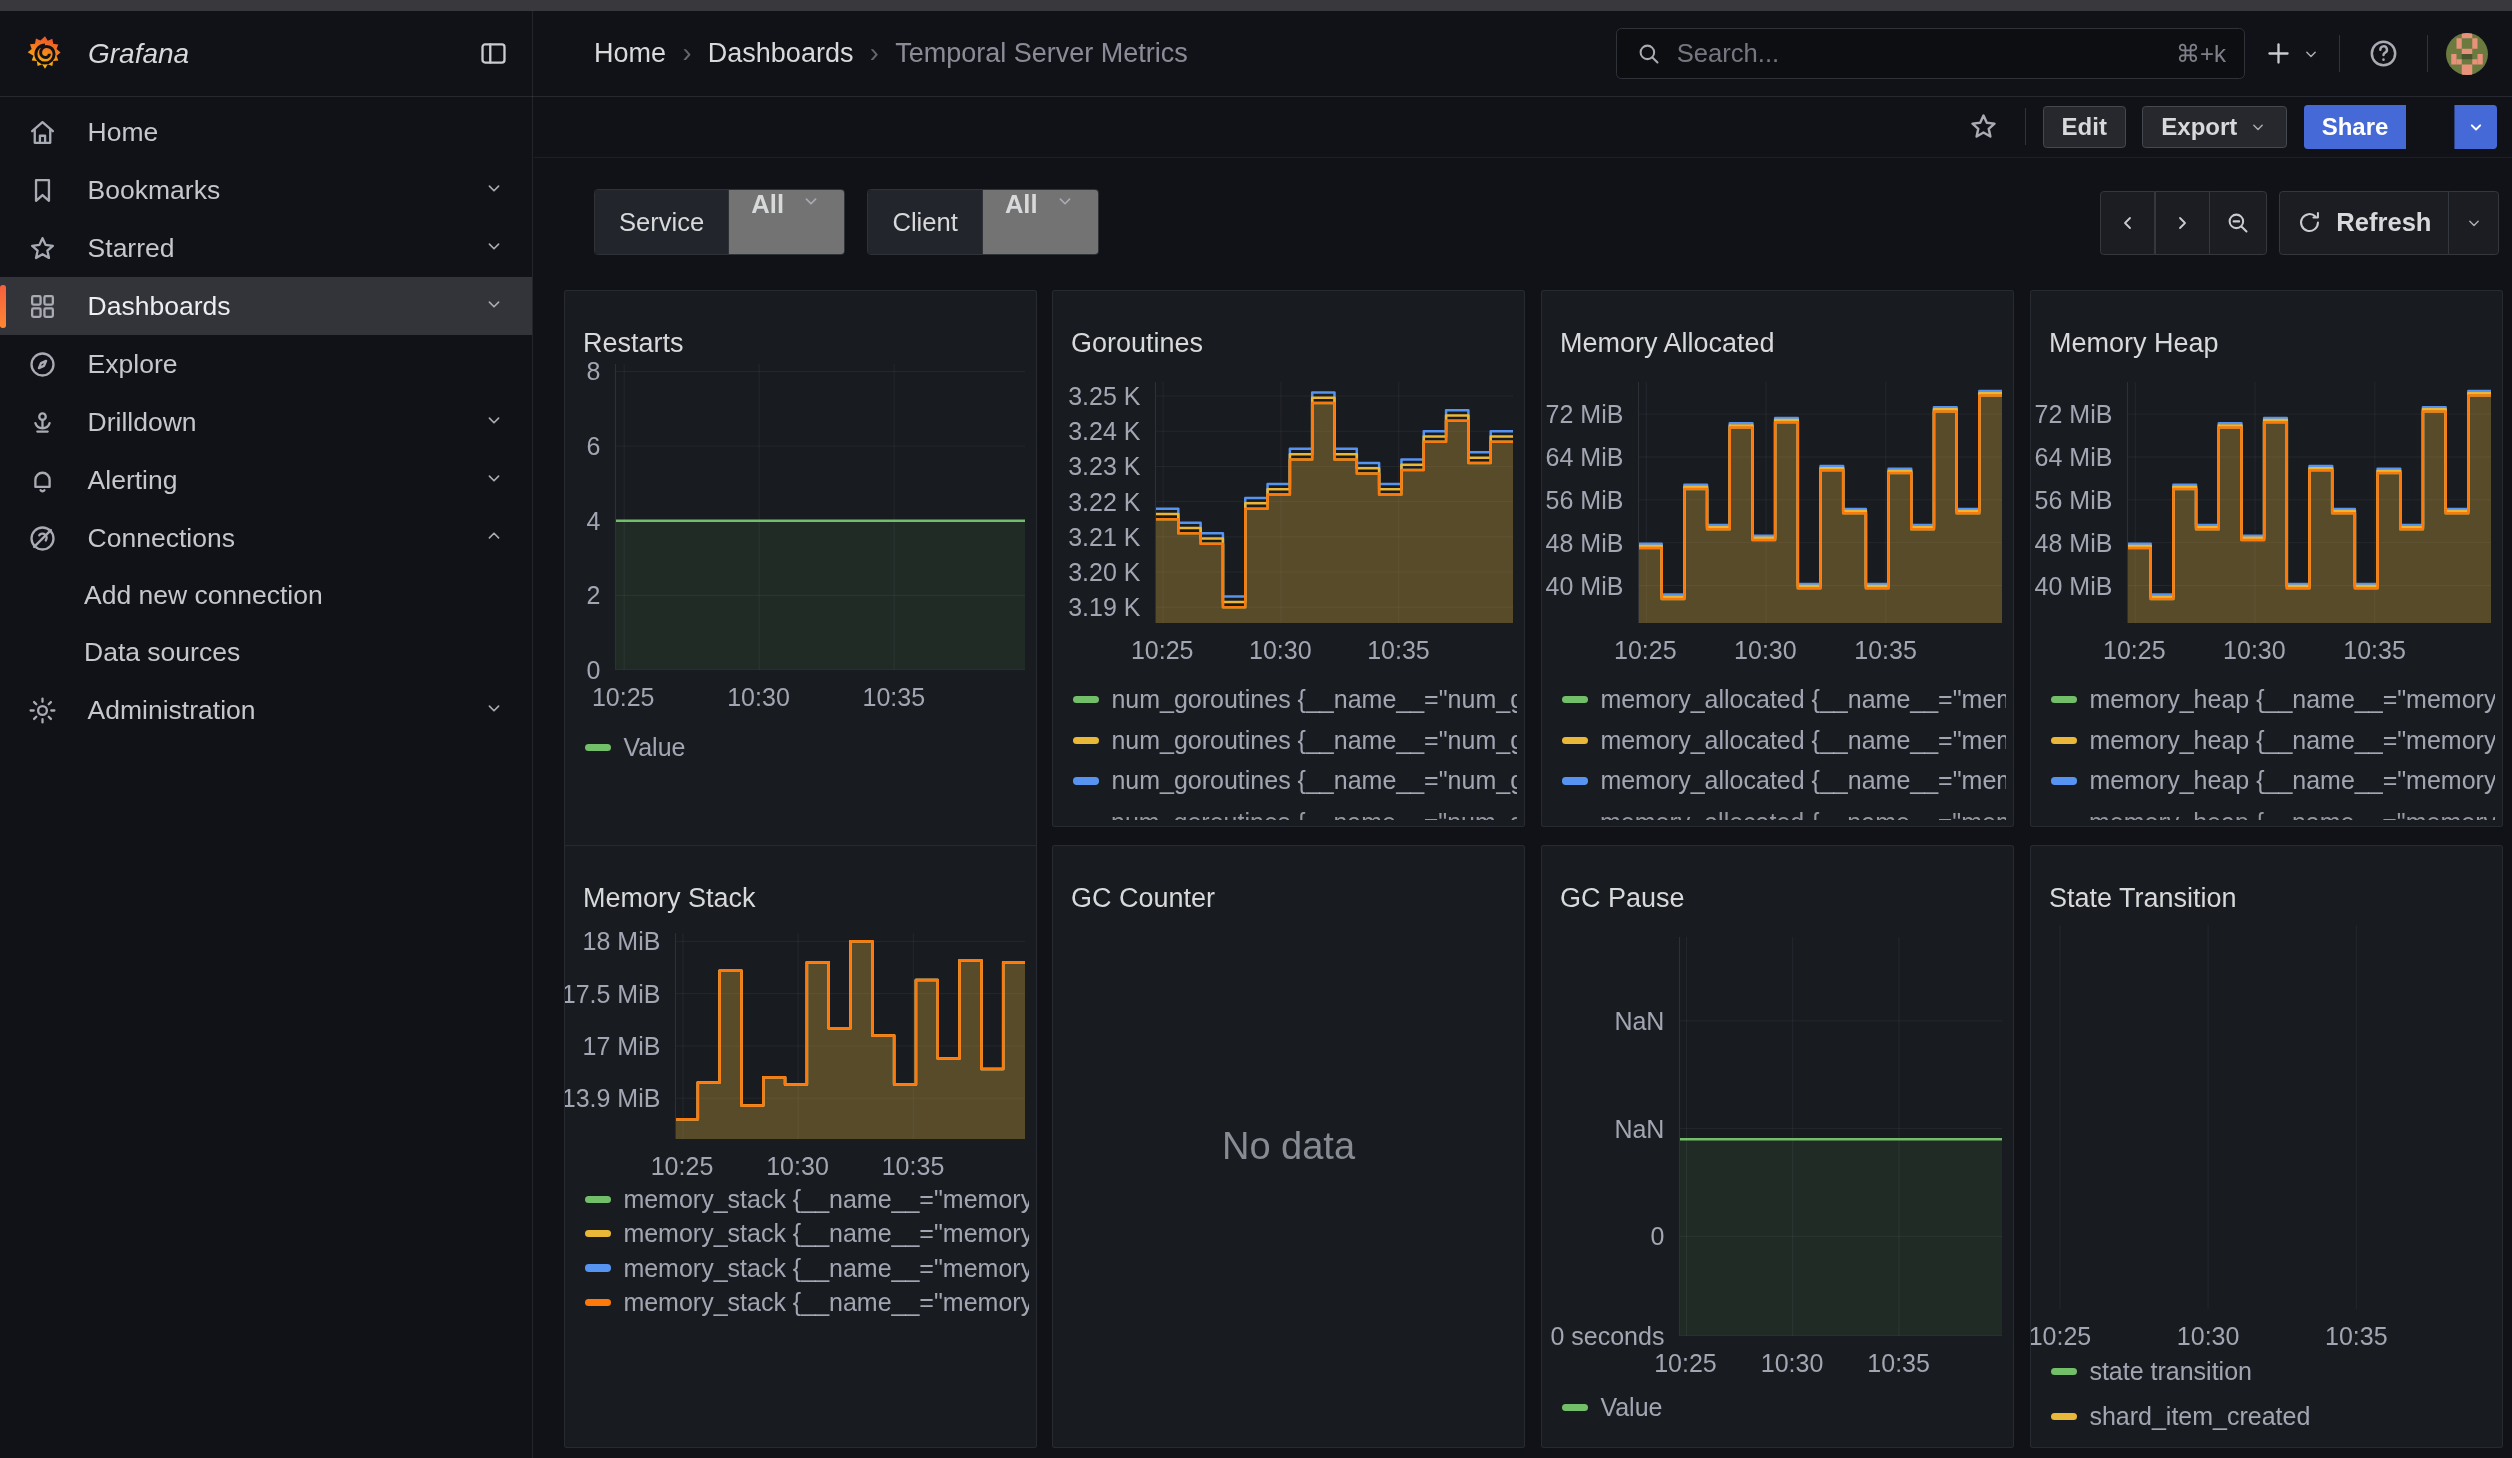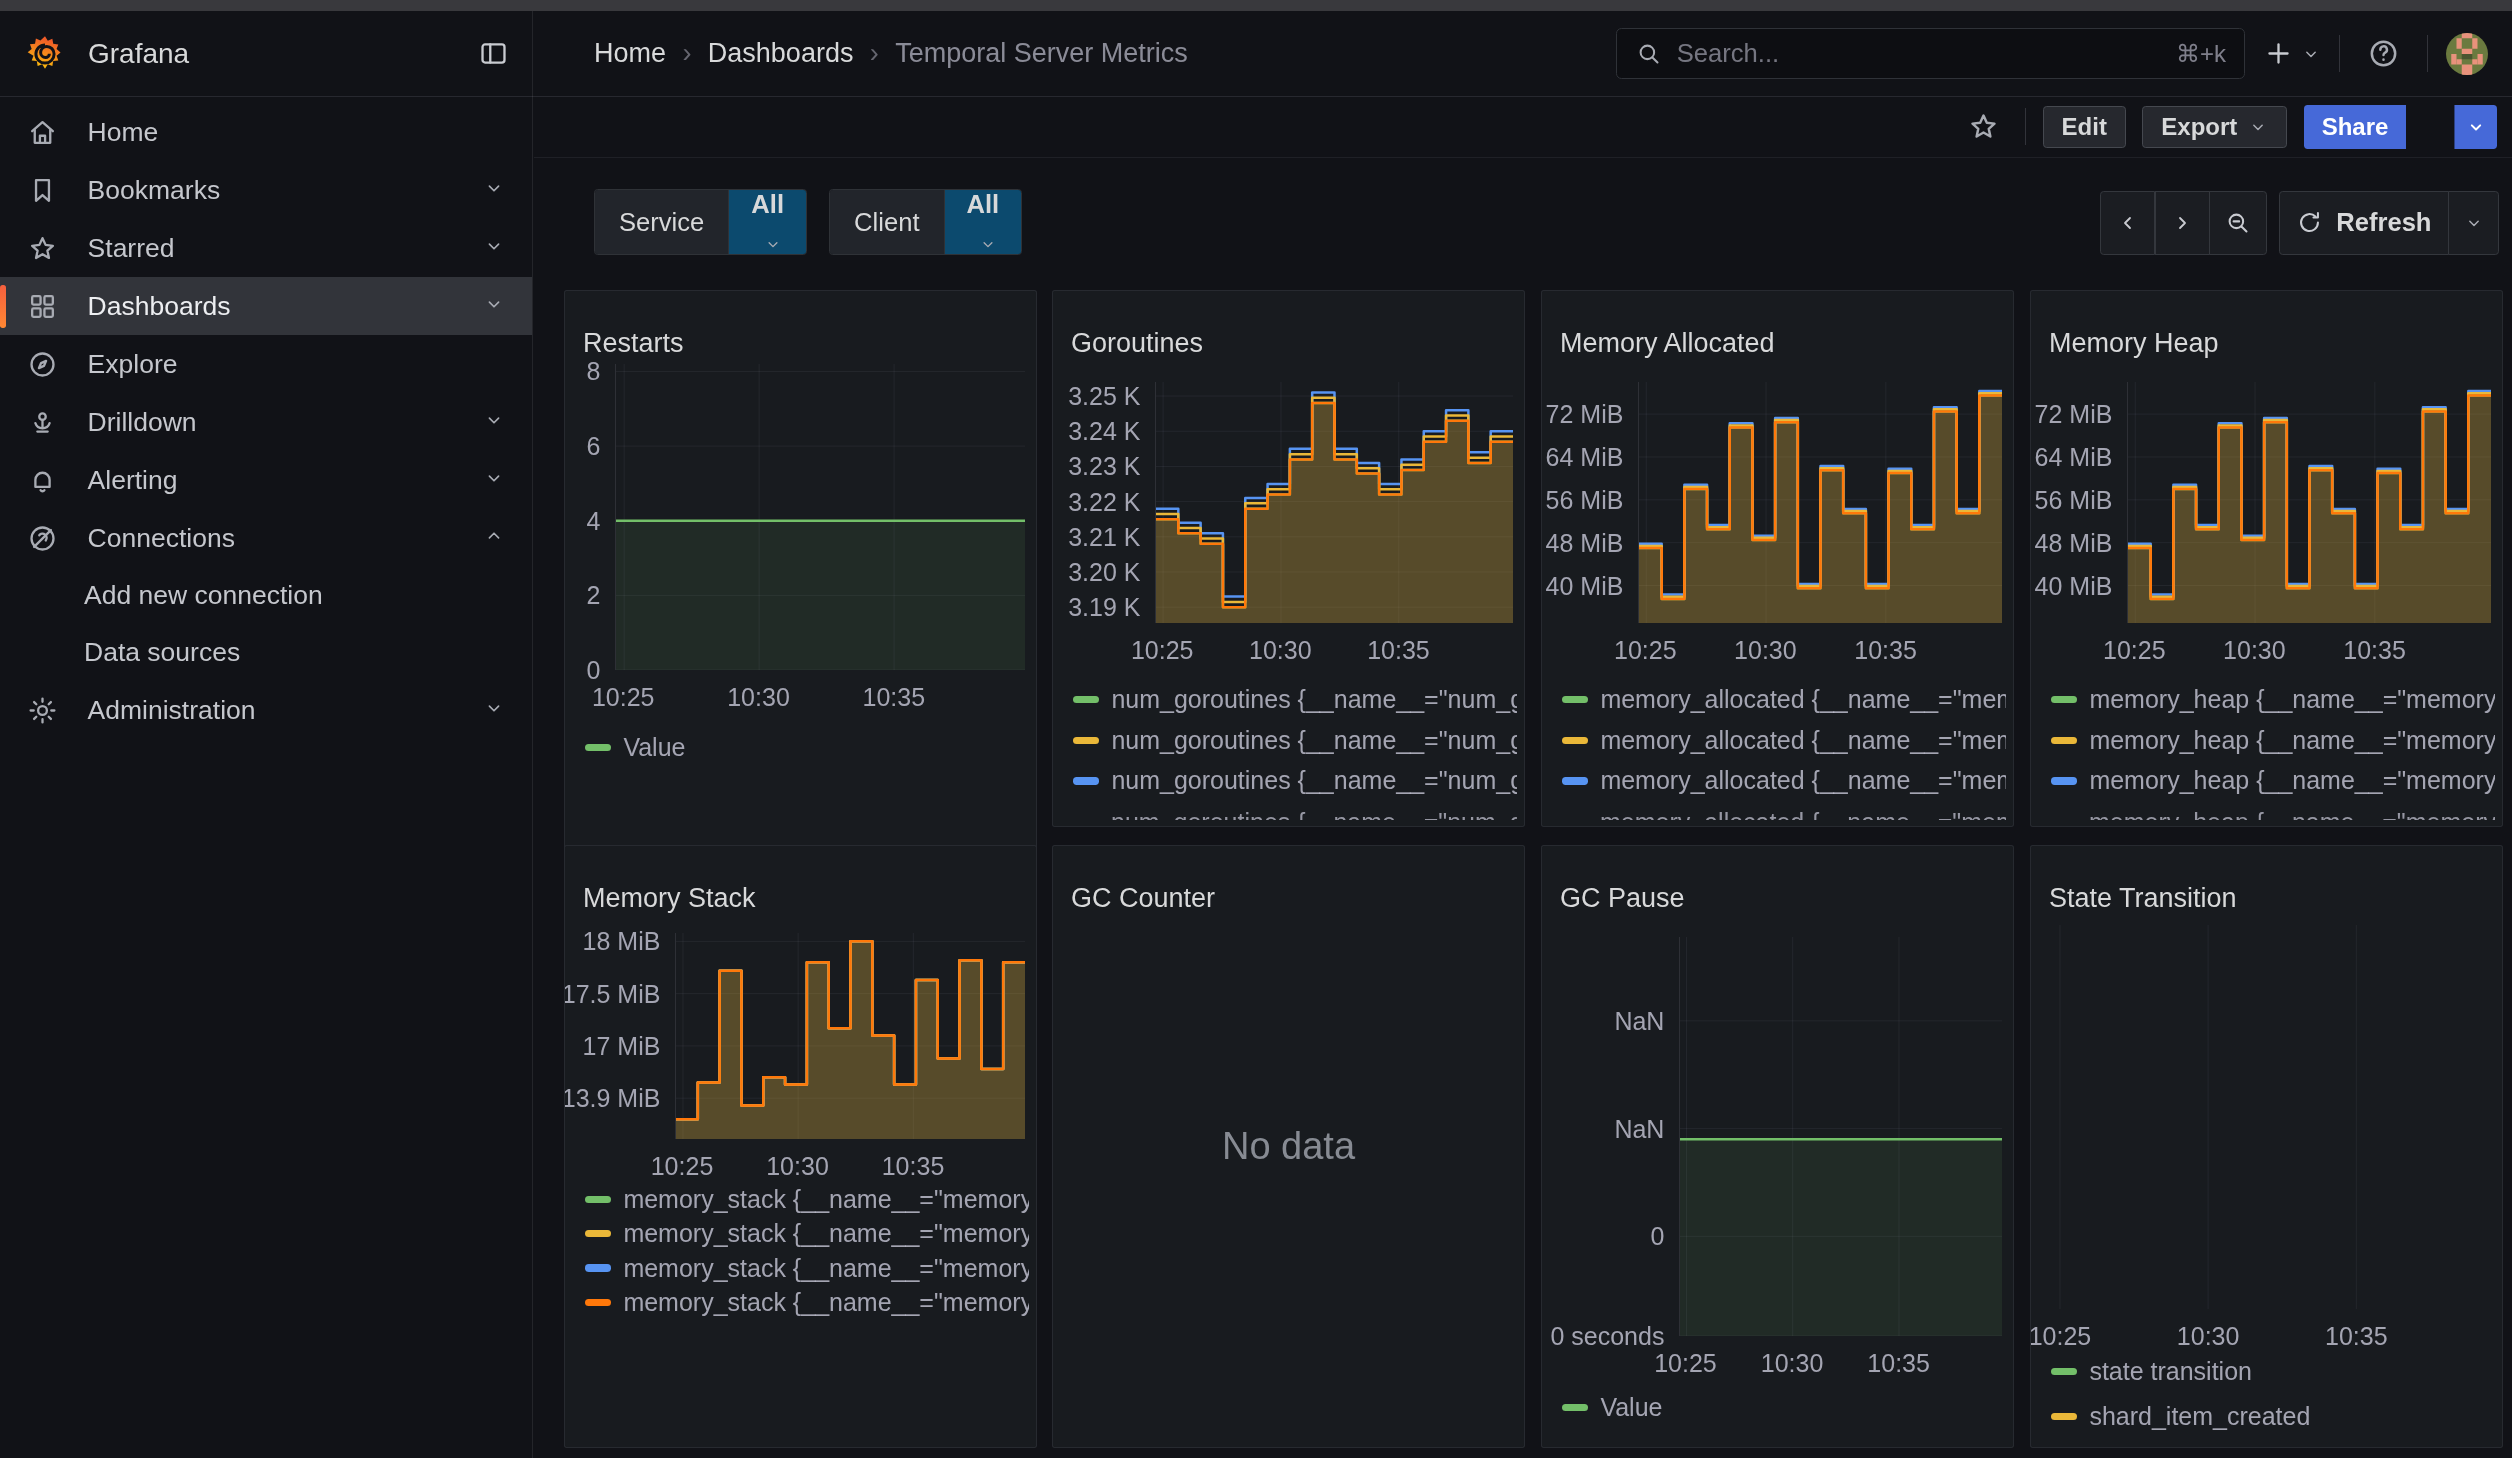--- a/index.html
+++ b/index.html
@@ -4,21 +4,21 @@
 <style>
   html,body{margin:0;padding:0;background:#0b0c0e;}
   #app{position:relative;width:2512px;height:1458px;background:#111217;overflow:hidden;
        font-family:"Liberation Sans",sans-serif;color:#D8D9DA;}
   .topstrip{position:absolute;left:0;top:0;width:100%;height:11px;background:#39393d;}
   
   .header{position:absolute;left:0;top:11px;right:0;height:85px;background:#111217;
           border-bottom:0.9px solid rgba(204,204,220,.12);}
   .header-left{position:absolute;left:0;top:0;height:85px;width:533px;display:flex;align-items:center;
                padding-left:24px;box-sizing:border-box;border-right:0.9px solid rgba(204,204,220,.10);}
-  .brand{font-size:28px;color:#D8D9DA;margin-left:22px;}
+  .brand{font-size:28px;color:#D8D9DA;margin-left:22px;font-style:italic;}
   .spacer{flex:1;}
   .iconbtn{display:flex;align-items:center;justify-content:center;width:51px;height:51px;border-radius:5.5px;}
   .breadcrumb{position:absolute;left:594px;top:0;height:85px;display:flex;align-items:center;gap:16.4px;font-size:27px;}
   .crumb{color:#D8D9DA;}
   .crumb.dim{color:rgba(204,204,220,.65);}
   .crumb-sep{color:rgba(204,204,220,.45);font-size:27px;}
   .header-right{position:absolute;right:24px;top:0;height:85px;display:flex;align-items:center;gap:18px;}
   .searchbox{width:629px;height:51px;background:#0D0E12;border:0.9px solid #2F3238;border-radius:5.5px;
              display:flex;align-items:center;padding:0 18px;box-sizing:border-box;gap:12.8px;}
   .searchbox input{flex:1;background:transparent;border:none;outline:none;color:#737373;
@@ -35,22 +35,22 @@
   .btn{height:42px;padding:0 18px;font-size:24px;font-weight:700;display:flex;align-items:center;gap:11px;
        background:#26282E;border:0.9px solid #45484F;border-radius:3.7px;color:#D8D9DA;cursor:pointer;}
   .sharegroup{display:flex;align-items:center;gap:48px;}
   .btn.primary{background:#4669D8;border:none;color:#fff;border-radius:3.7px 0 0 3.7px;height:44px;}
   .share-chev{background:#4669D8;height:44px;width:42px;display:flex;align-items:center;justify-content:center;
               border-radius:0 3.7px 3.7px 0;border-left:0.9px solid rgba(17,18,23,.45);}
   
   .filters{position:absolute;left:594px;top:189px;height:67px;display:flex;gap:22px;}
   .fgroup{display:flex;height:64px;border:0.9px solid #2F3237;border-radius:3.7px;overflow:hidden;}
   .flabel{background:#22252B;padding:0 24px;display:flex;align-items:center;font-size:25.6px;color:#D8D9DA;}
-  .fvalue{display:flex;align-items:flex-end;gap:16.4px;padding:0 22px;font-size:25.6px;font-weight:700;
-          color:#D8D9DA;background:#0c4a6e;border-left:0.9px solid #2F3237;flex-direction:column;}
+  .fvalue{display:flex;align-items:flex-start;gap:16.4px;padding:0 22px;font-size:25.6px;font-weight:700;
+          color:#D8D9DA;background:#737373;border-left:0.9px solid #2F3237;}
   .timerow{position:absolute;right:12.8px;top:189px;height:67px;display:flex;align-items:center;}
   .seg{height:64px;background:#1B1D22;border:0.9px solid #34373D;display:flex;align-items:center;
        padding:0 16.4px;font-size:25.6px;font-weight:700;gap:12.8px;color:#D8D9DA;box-sizing:border-box;}
   .seg+.seg{margin-left:-0.9px;}
   .seg.first{border-radius:3.7px 0 0 3.7px;}
   .seg.last{border-radius:0 3.7px 3.7px 0;}
   .refreshgroup{display:flex;margin-left:12px;align-items:flex-end;}
   
   .sidebar{position:absolute;left:0;top:96px;bottom:0;width:533px;border-right:0.9px solid rgba(204,204,220,.10);
            padding-top:7.3px;box-sizing:border-box;}

